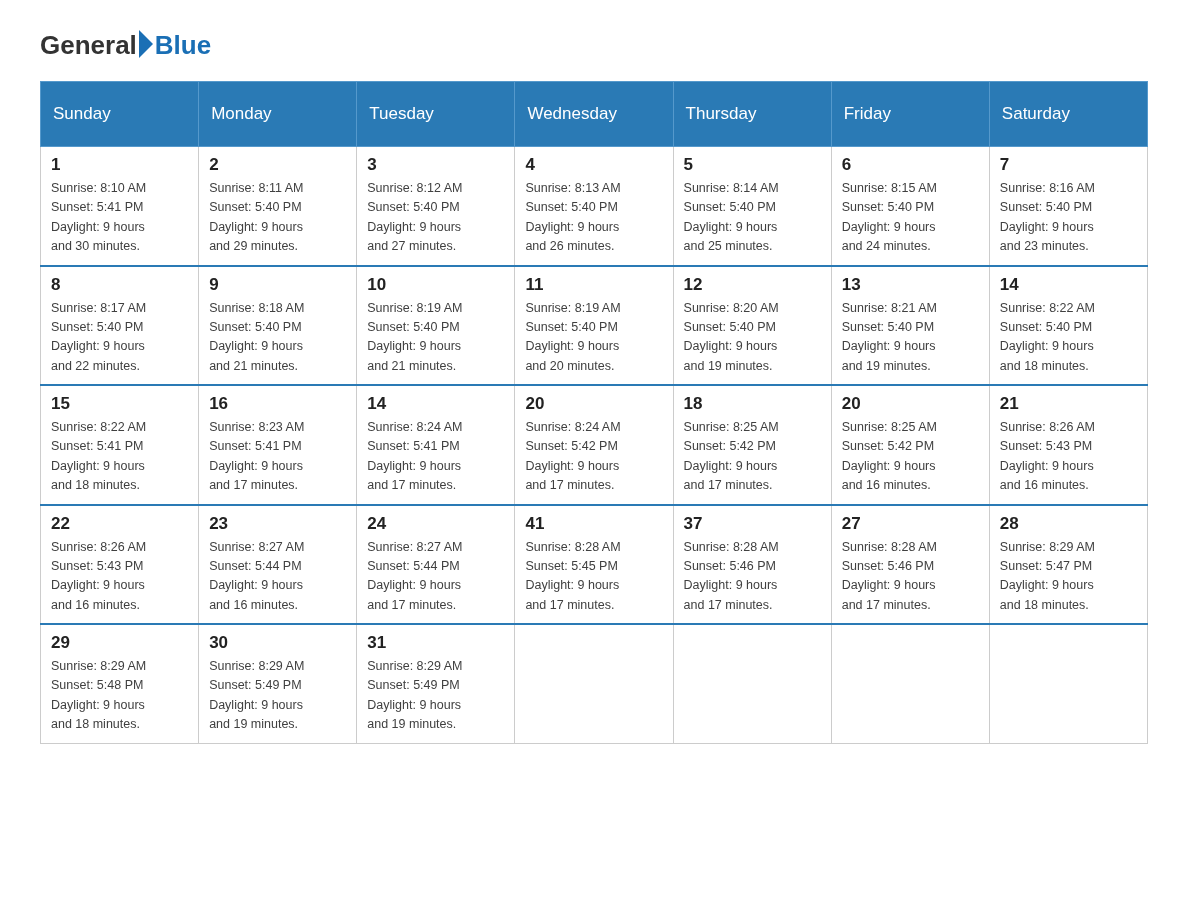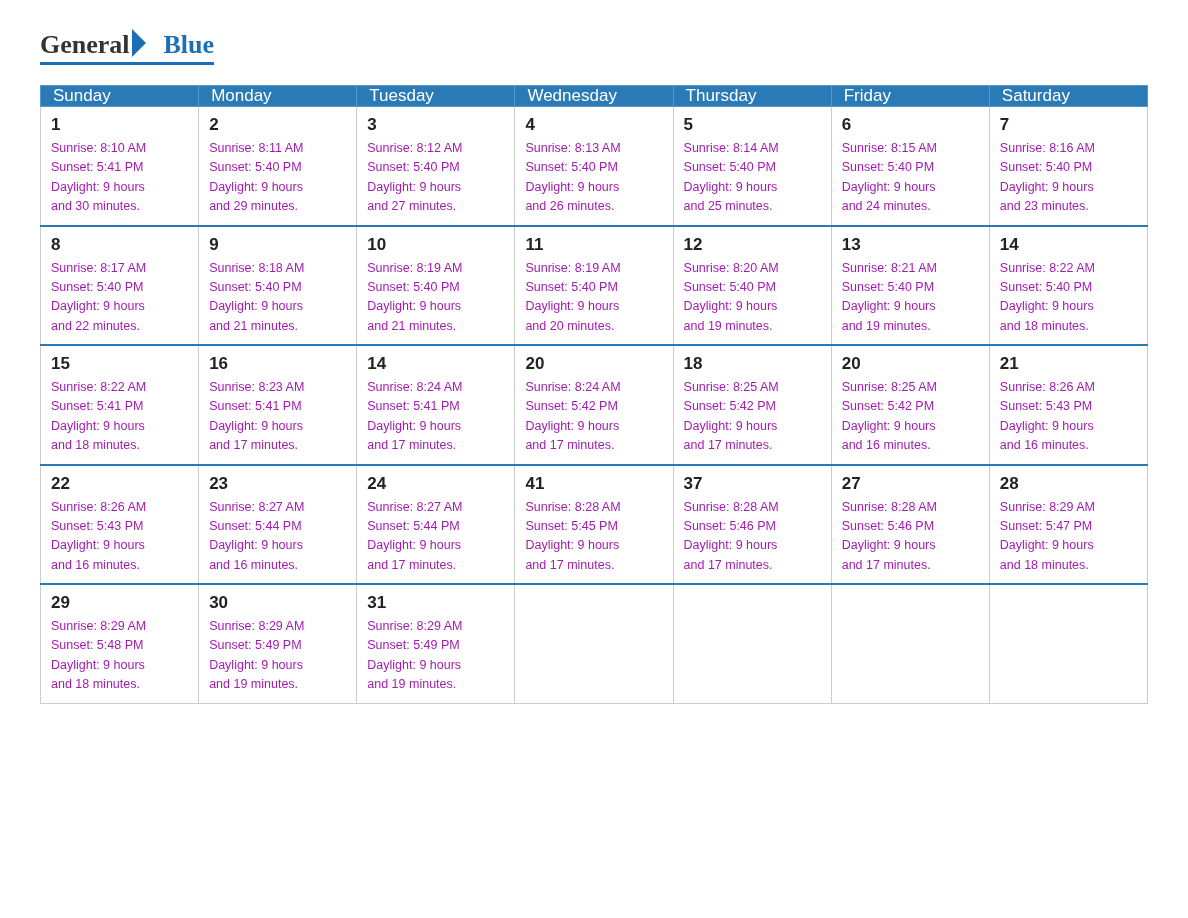--- a/index.html
+++ b/index.html
@@ -13,35 +13,34 @@
 
     .header {
       display: flex;
       justify-content: space-between;
       align-items: flex-start;
       margin-bottom: 20px;
     }
 
     .logo-container {
       display: flex;
-      flex-direction: column;
+      flex-direction: row;
       align-items: center;
-      font-family: Liberation Serif, serif;
     }
 
     .logo-text {
       display: flex;
       align-items: center;
       font-size: 26px;
       font-weight: bold;
       color: #333;
     }
 
     .logo-general { color: #333; }
-    .logo-blue { color: #1a6fb5; margin-left: 16px; }
+    .logo-blue { color: #1a6fb5; }
 
     .logo-triangle {
       width: 0;
       height: 0;
       border-left: 14px solid #1a6fb5;
       border-top: 14px solid transparent;
       border-bottom: 14px solid transparent;
       margin-left: 2px;
       margin-right: 2px;
       margin-top: -4px;
@@ -73,21 +72,21 @@
 
     .calendar-table {
       width: 100%;
       border-collapse: collapse;
       border: 1px solid #aaa;
     }
 
     .calendar-table th {
       background: #2a7ab5;
       color: #fff;
-      padding: 0 12px;
+      padding: 22px 12px;
       text-align: left;
       font-size: 17px;
       font-weight: normal;
       border: 1px solid #5599cc;
     }
 
     .calendar-table td {
       vertical-align: top;
       padding: 8px 10px;
       border: 1px solid #ccc;
@@ -98,21 +97,21 @@
 
     .day-number {
       font-size: 17px;
       font-weight: bold;
       color: #222;
       margin-bottom: 4px;
     }
 
     .day-info {
       font-size: 12.5px;
-      color: #a21caf;
+      color: #404040;
       line-height: 1.55;
     }
 
     .row-divider td {
       border-top: 2px solid #2a7ab5;
     }
 
     .empty-cell {
       background: #fff;
     }

